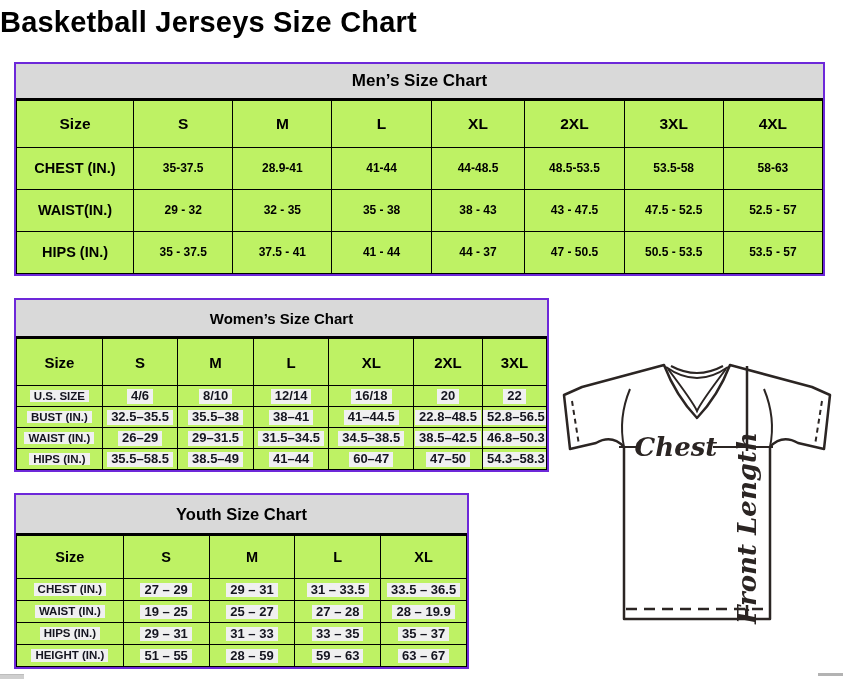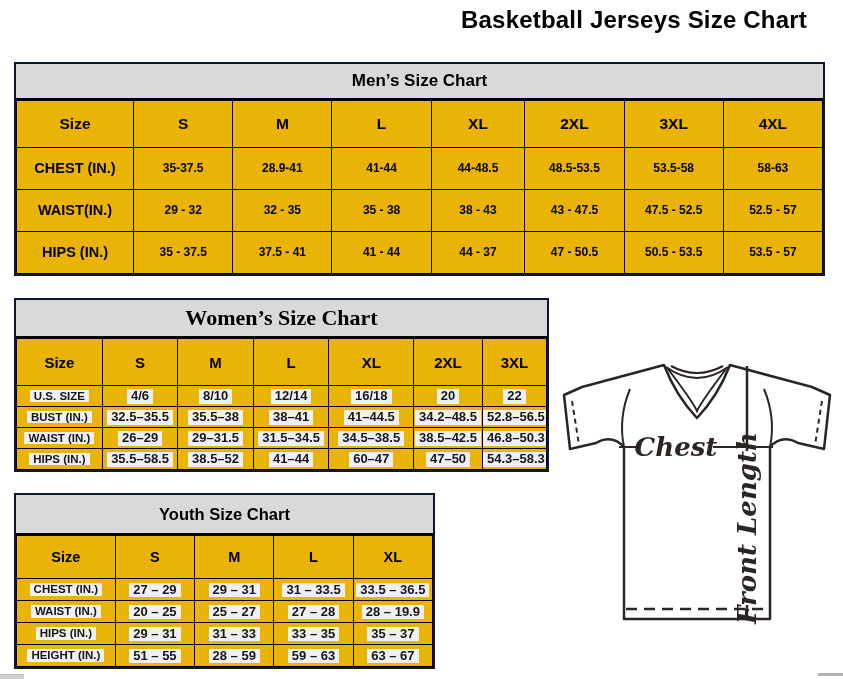--- a/index.html
+++ b/index.html
@@ -1,25 +1,25 @@
 <!DOCTYPE html>
 <html><head>
 <meta charset="utf-8">
 <style>
   html,body{margin:0;padding:0;}
   body{
     width:843px;height:679px;position:relative;overflow:hidden;
     background:#ffffff;font-family:"Liberation Sans", sans-serif;
   }
   .page-title{
-    position:absolute;top:6px;left:0;right:36px;text-align:right;
-    font-size:24px;font-weight:bold;color:#000;letter-spacing:0.2px;
-  }
-  
-  .tbl-wrap{position:absolute;border:2px solid #0f172a;background:#eab308;box-sizing:border-box;}
+    position:absolute;top:6px;left:0;right:36px;text-align:left;
+    font-size:29px;font-weight:bold;color:#000;letter-spacing:0.2px;
+  }
+  
+  .tbl-wrap{position:absolute;border:2px solid #6d28d9;background:#bef264;box-sizing:border-box;}
   .tbl-title{
     background:#d9d9d9;border-bottom:2px solid #000;
     display:flex;align-items:center;justify-content:center;
     font-weight:bold;color:#000;
   }
   .tbl-wrap table{border-collapse:collapse;width:100%;table-layout:fixed;}
   .tbl-wrap th,.tbl-wrap td{
     border:1px solid #000;text-align:center;vertical-align:middle;
     font-weight:bold;padding:0;overflow:hidden;white-space:nowrap;
   }
@@ -27,29 +27,29 @@
   
   .t-mens{left:14px;top:62px;width:811px;}
   .t-mens .tbl-title{height:34px;font-size:17px;}
   .t-mens th{height:46px;font-size:15.5px;}
   .t-mens td{height:41px;font-size:12px;}
   .t-mens td.rowlabel{font-size:14.5px;}
   .t-mens th:first-child{width:14.4%;}
   .t-mens th:nth-child(5){width:11.5%;}
   
   .t-womens{left:14px;top:298px;width:535px;}
-  .t-womens .tbl-title{height:36px;font-size:22px;font-family:Liberation Serif, serif;}
+  .t-womens .tbl-title{height:36px;font-size:15px;}
   .t-womens th{height:46px;font-size:15px;}
   .t-womens td{height:20px;font-size:13px;}
   .t-womens th:first-child{width:16.0%;}
   .t-womens th:nth-child(5){width:15.8%;}
   .t-womens th:nth-child(6){width:12.8%;}
   .t-womens th:nth-child(7){width:11.9%;}
   
-  .t-youth{left:14px;top:493px;width:421px;}
+  .t-youth{left:14px;top:493px;width:455px;}
   .t-youth .tbl-title{height:38px;font-size:16.5px;}
   .t-youth th{height:42px;font-size:14.5px;}
   .t-youth td{height:21px;font-size:13px;}
   .t-youth th:first-child{width:23.5%;}
   
   .hl td{color:#15151f;}
   .hl td.rowlabel{font-size:11.5px;margin-top:30px;}
   .hl td .val{background:#f0f0f0;padding:0 4px;}
   
   .jersey{position:absolute;left:560px;top:356px;width:278px;height:272px;}
@@ -137,36 +137,36 @@
           <td><span class="val">16/18</span></td>
           <td><span class="val">20</span></td>
           <td><span class="val">22</span></td>
         </tr>
         <tr>
           <td class="rowlabel"><span class="val">BUST (IN.)</span></td>
           <td><span class="val">32.5–35.5</span></td>
           <td><span class="val">35.5–38</span></td>
           <td><span class="val">38–41</span></td>
           <td><span class="val">41–44.5</span></td>
-          <td><span class="val">34.2–48.5</span></td>
+          <td><span class="val">22.8–48.5</span></td>
           <td><span class="val">52.8–56.5</span></td>
         </tr>
         <tr>
           <td class="rowlabel"><span class="val">WAIST (IN.)</span></td>
           <td><span class="val">26–29</span></td>
           <td><span class="val">29–31.5</span></td>
           <td><span class="val">31.5–34.5</span></td>
           <td><span class="val">34.5–38.5</span></td>
           <td><span class="val">38.5–42.5</span></td>
           <td><span class="val">46.8–50.3</span></td>
         </tr>
         <tr>
           <td class="rowlabel"><span class="val">HIPS (IN.)</span></td>
           <td><span class="val">35.5–58.5</span></td>
-          <td><span class="val">38.5–52</span></td>
+          <td><span class="val">38.5–49</span></td>
           <td><span class="val">41–44</span></td>
           <td><span class="val">60–47</span></td>
           <td><span class="val">47–50</span></td>
           <td><span class="val">54.3–58.3</span></td>
         </tr>
       </tbody>
     </table>
   </div>
 <div class="tbl-wrap t-youth hl">
     <div class="tbl-title">Youth Size Chart</div>
@@ -183,21 +183,21 @@
       <tbody>
         <tr>
           <td class="rowlabel"><span class="val">CHEST (IN.)</span></td>
           <td><span class="val">27 – 29</span></td>
           <td><span class="val">29 – 31</span></td>
           <td><span class="val">31 – 33.5</span></td>
           <td><span class="val">33.5 – 36.5</span></td>
         </tr>
         <tr>
           <td class="rowlabel"><span class="val">WAIST (IN.)</span></td>
-          <td><span class="val">20 – 25</span></td>
+          <td><span class="val">19 – 25</span></td>
           <td><span class="val">25 – 27</span></td>
           <td><span class="val">27 – 28</span></td>
           <td><span class="val">28 – 19.9</span></td>
         </tr>
         <tr>
           <td class="rowlabel"><span class="val">HIPS (IN.)</span></td>
           <td><span class="val">29 – 31</span></td>
           <td><span class="val">31 – 33</span></td>
           <td><span class="val">33 – 35</span></td>
           <td><span class="val">35 – 37</span></td>

